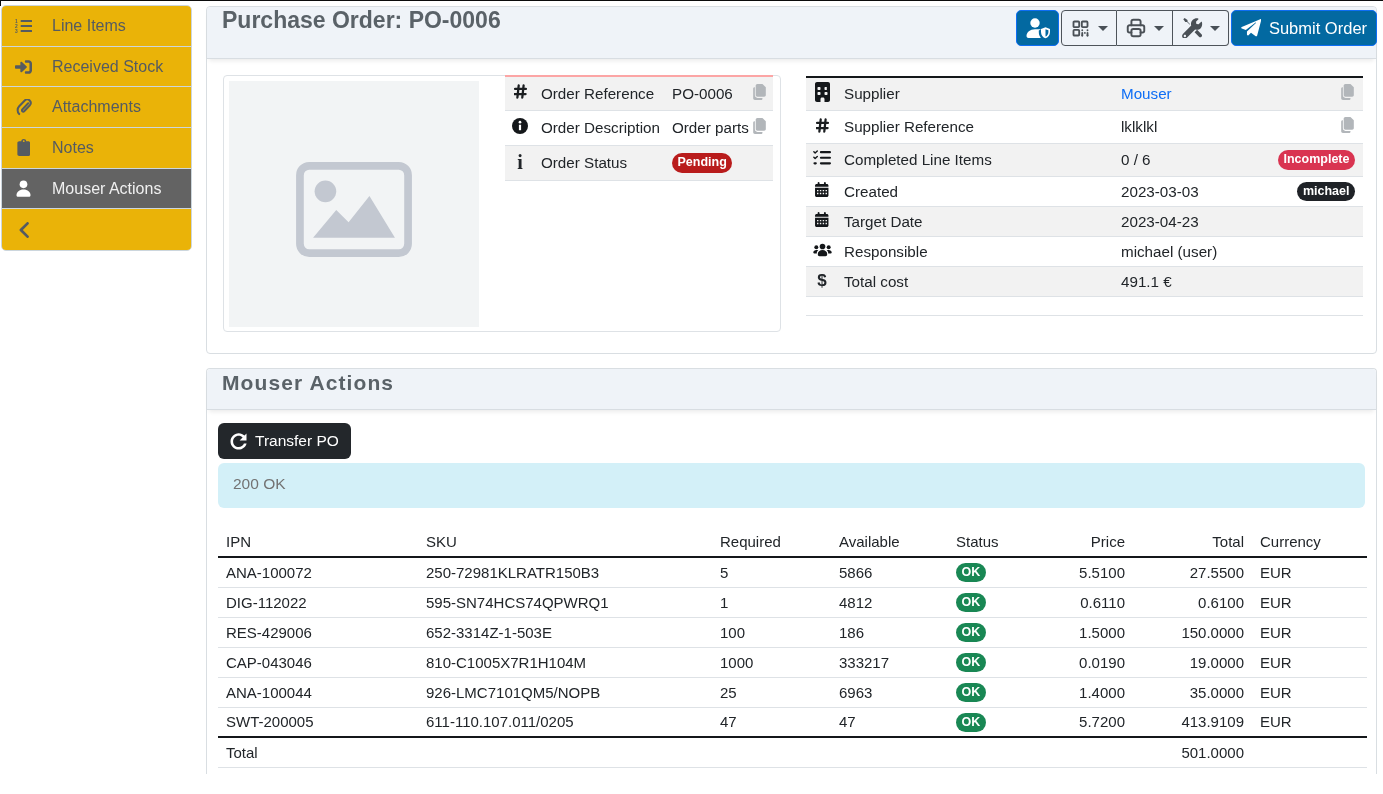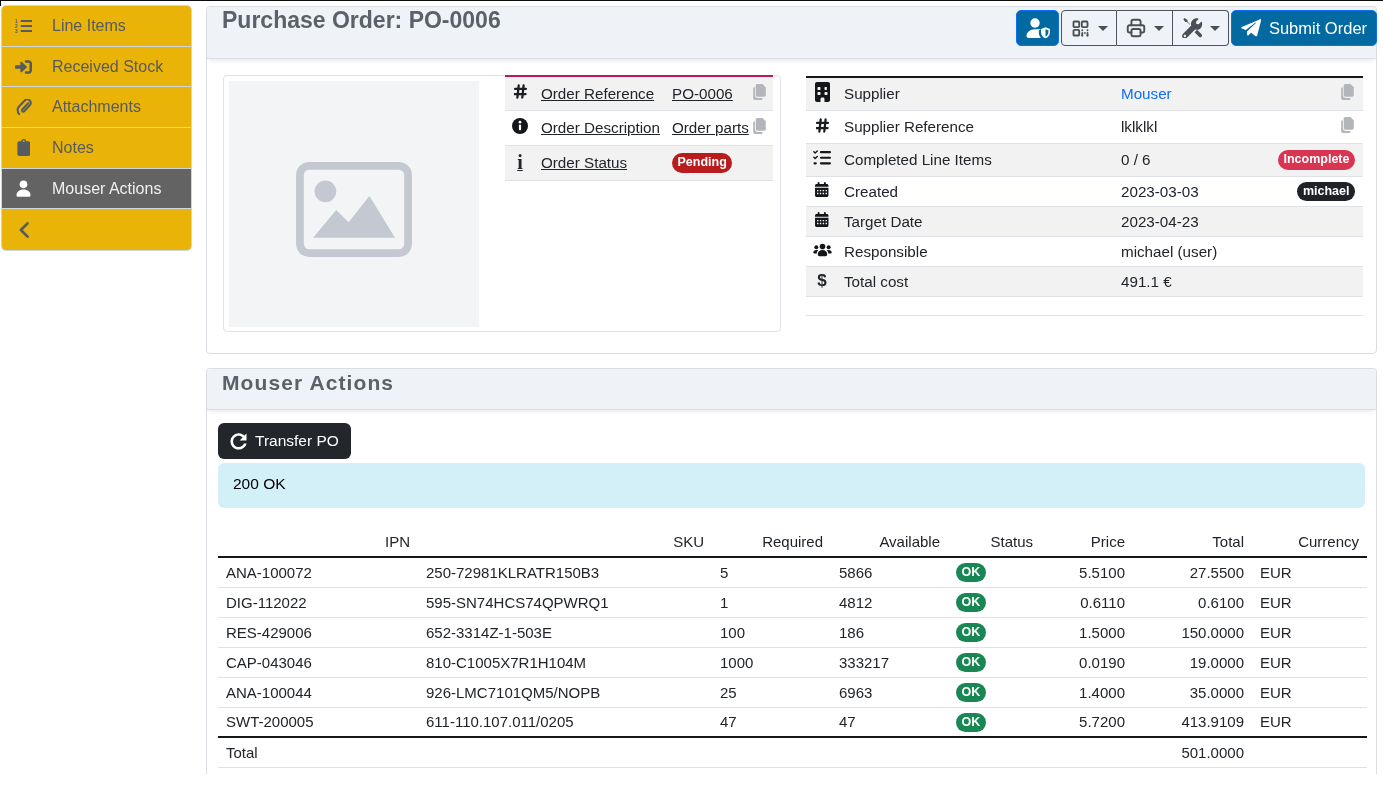--- a/index.html
+++ b/index.html
@@ -43,21 +43,21 @@
 
 
 .dcard { position:absolute; left:16px; top:16px; width:558px; height:257px; border:1px solid #dee2e6; border-radius:4px; }
 .dimg { position:absolute; left:5px; top:5px; width:250px; height:246px; background:#f2f4f5; display:flex; align-items:center; justify-content:center; } .dimg svg { margin-top:11px; }
 
 table.dt { border-collapse:collapse; font-size:15.2px; table-layout:fixed; }
 table.dt td { border-bottom:1px solid #dee2e6; padding:0 6px; vertical-align:middle; white-space:nowrap; }
 table.dt tr.striped td { background:#f2f2f2; }
 table.dt .ticon { text-align:center; padding:0; }
 
-.ltable { position:absolute; left:281px; top:-1px; width:268px; border-top:2px solid #be185d;text-decoration:underline; }
+.ltable { position:absolute; left:281px; top:-1px; width:268px; border-top:2px solid #fca5a5; }
 .ltable tr:first-child td { height:34px; } .ltable td { height:35px; }
 .ltable .ticon { width:30px; }
 .ltable .lbl { width:131px; }
 .ltable .cpy { width:27px; padding:0; text-align:center; }
 
 .rtable { position:absolute; left:599px; top:17px; width:557px; border-top:2px solid #14171a; }
 .rtable td { padding:0 8px; }
 .rtable .ticon { width:32px; padding:0; }
 .rtable .lbl { width:277px; }
 .rtable .val { width:125px; }
@@ -74,24 +74,24 @@
 
 
 .panel2 { margin-top:14px; border-bottom:none; border-radius:4px 4px 0 0; }
 .phead2 { height:41px; }
 .ptitle2 { font-size:21px; font-weight:700; color:#5a6268; position:absolute; left:15px; top:2px; letter-spacing:1.1px; }
 .pbody2 { padding:13px 11px 0 11px; height:364px; }
 
 .btn-dark { background:#23272b; color:#fff; border-radius:6px; height:36px; display:inline-flex; align-items:center; padding:0 12px; font-size:15.5px; }
 .btn-dark svg { margin-right:8px; }
 
-.alert { margin-top:4px; height:45px; background:#d3f0f8; border-radius:6px; display:flex; align-items:center; padding-left:15px; padding-bottom:4px; color:#000000; font-size:15.5px; }
+.alert { margin-top:4px; height:45px; background:#d3f0f8; border-radius:6px; display:flex; align-items:center; padding-left:15px; padding-bottom:4px; color:#737373; font-size:15.5px; }
 
 table.mt { border-collapse:collapse; width:1149px; margin:18px 0 0 0; font-size:15px; color:#212529; table-layout:fixed; }
-table.mt th { text-align:right; font-weight:400; padding:5px 8px; border-bottom:2px solid #14171a; height:31px; }
+table.mt th { text-align:left; font-weight:400; padding:5px 8px; border-bottom:2px solid #14171a; height:31px; }
 table.mt td { padding:4px 8px; border-bottom:1px solid #dee2e6; height:30px; vertical-align:middle; }
 table.mt .r { text-align:right; }
 table.mt tr.lastrow td { border-bottom:2px solid #14171a; }
 </style>
 </head>
 <body>
 <div style="position:absolute;top:0;left:0;width:1383px;height:1px;background:#0b0b0b;"></div>
 <div style="position:absolute;top:0;left:0;width:1px;height:6px;background:#0b0b0b;"></div>
 
 <div class="sidebar">

